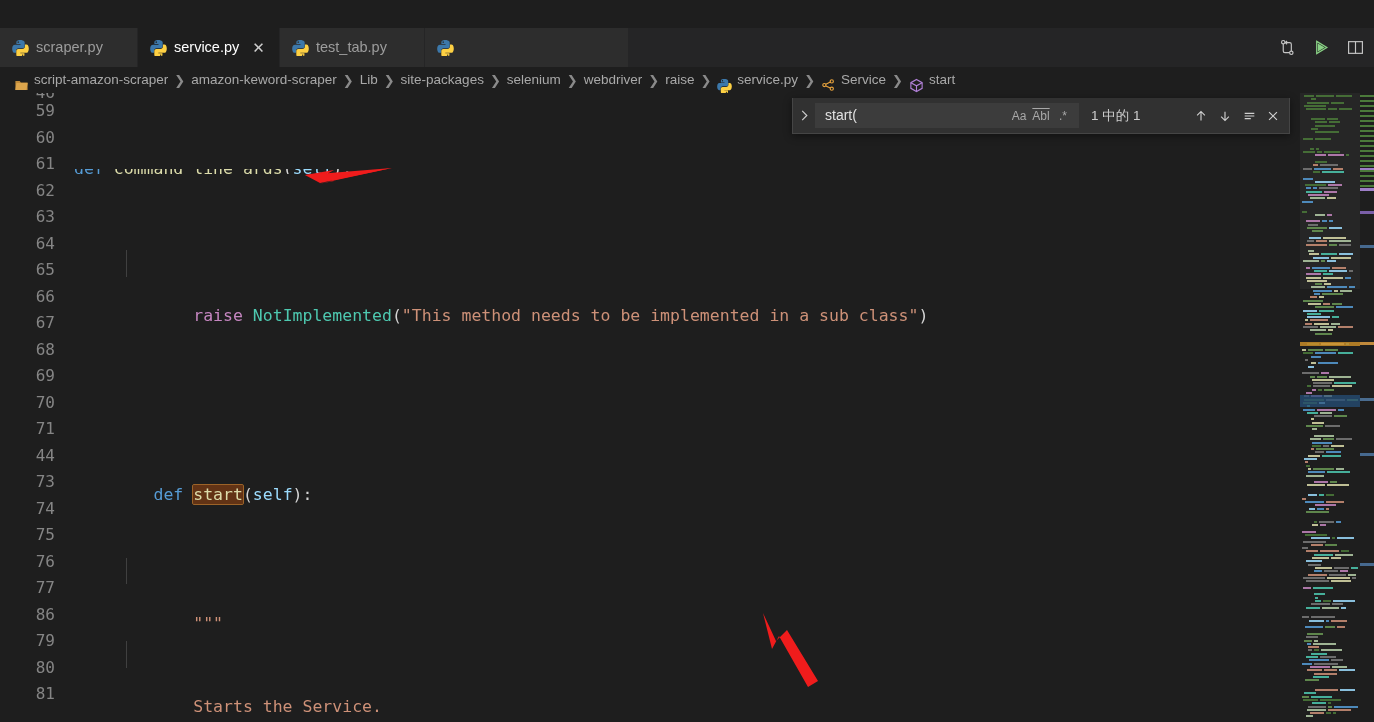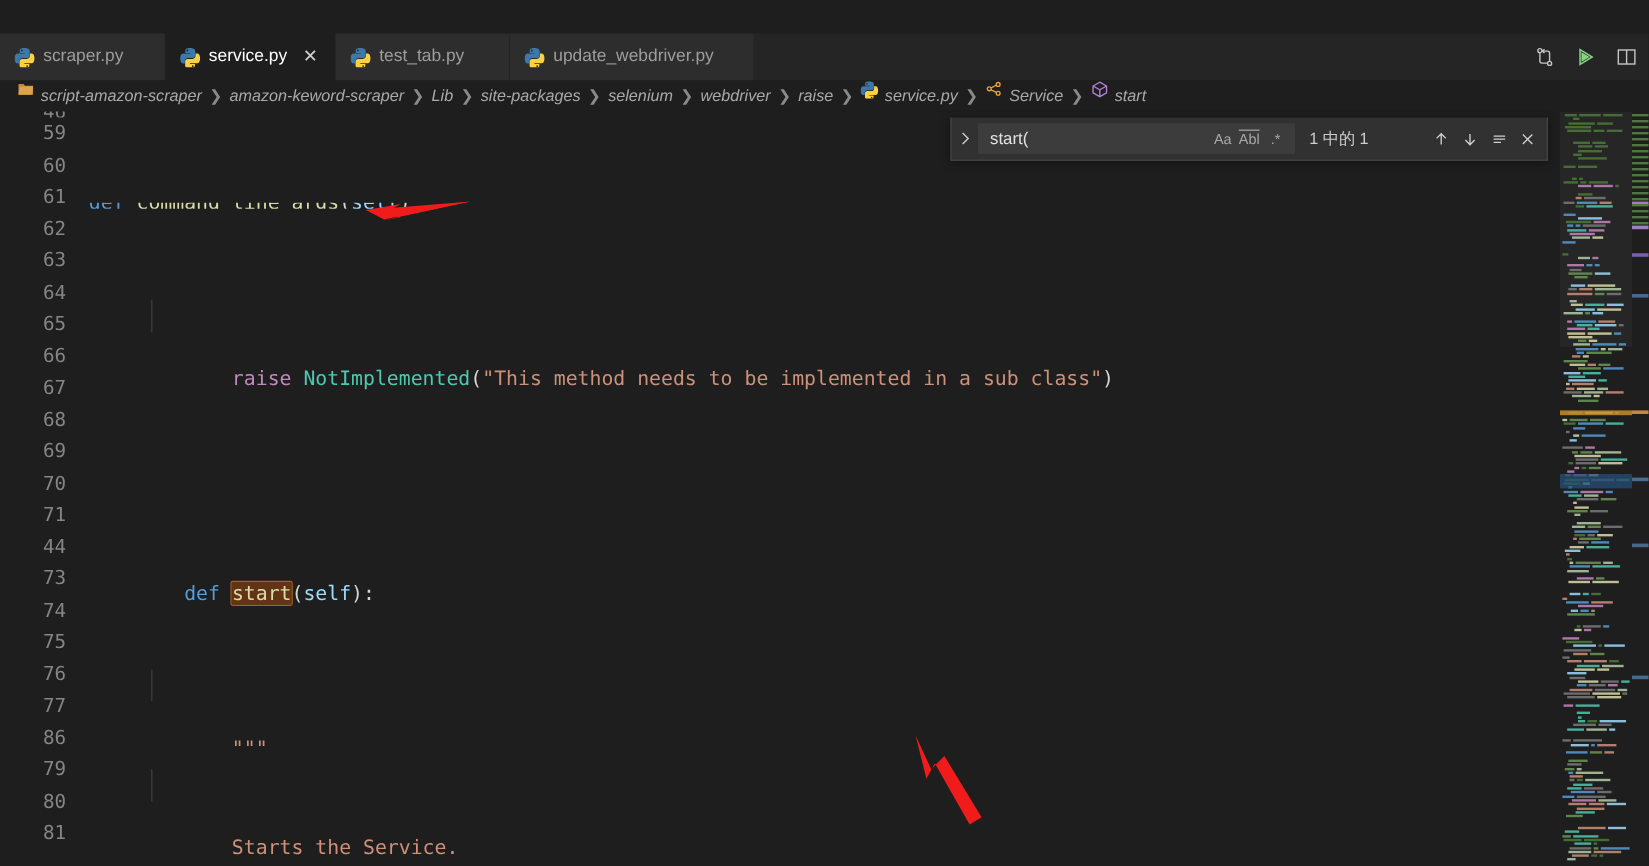--- a/index.html
+++ b/index.html
@@ -53,21 +53,21 @@
   }
   .tact{width:34px;height:39px;display:flex;align-items:center;justify-content:center;}
 
   
   .breadcrumb{
     position:absolute;left:0;top:67px;width:1374px;height:26px;
     background:#1e1e1e;display:flex;align-items:center;
     font-size:13.5px;color:#a9a9a9;padding-left:14px;box-sizing:border-box;
     white-space:nowrap;
   }
-  .bc-item{display:flex;align-items:flex-start;gap:5px;line-height:26px;font-style:italic;}
+  .bc-item{display:flex;align-items:flex-end;gap:5px;line-height:26px;}
   .bc-sep{padding:0 6px;color:#8a8a8a;font-size:13px;}
   .bc-ico{width:15px;height:15px;display:block;}
 
   
   .editor{
     position:absolute;left:0;top:93px;width:1374px;height:629px;
     background:#1e1e1e;overflow:hidden;
   }
   .gutter{
     position:absolute;left:0;top:0;width:72px;height:629px;
@@ -169,21 +169,20 @@
           </svg>
         <span class="label">test_tab.py</span>
       </div>
 
 
       <div class="tab" style="width:204px">
         <svg class="pyicon" viewBox="0 0 32 32">
             <path fill="#3c78aa" d="M15.9 2c-1.8 0-3.5.2-5 .6-2.2.6-2.6 1.8-2.6 4v3h7.7v1H5.6c-2.2 0-4.1 1.3-4.7 3.8-.7 2.9-.7 4.7 0 7.7.5 2.3 1.8 3.9 4 3.9h2.7v-3.7c0-2.5 2.2-4.8 4.8-4.8h7.7c2.1 0 3.8-1.7 3.8-3.8V6.6c0-2.1-1.7-3.6-3.8-4-1.3-.4-2.8-.6-4.2-.6zm-4.2 2.4c.8 0 1.4.7 1.4 1.5s-.6 1.4-1.4 1.4-1.4-.6-1.4-1.4.6-1.5 1.4-1.5z"></path>
             <path fill="#fdd043" d="M24.4 10.6v3.6c0 2.6-2.2 4.8-4.8 4.8h-7.7c-2 0-3.8 1.8-3.8 3.8v7.1c0 2 1.8 3.2 3.8 3.8 2.4.7 4.7.8 7.7 0 1.9-.5 3.8-1.6 3.8-3.8v-3h-7.7v-1h11.5c2.2 0 3.1-1.6 3.8-3.9.8-2.4.8-4.7 0-7.7-.6-2.3-1.6-3.8-3.8-3.8h-2.8zm-4.3 18.5c.8 0 1.4.6 1.4 1.4s-.6 1.5-1.4 1.5-1.4-.7-1.4-1.5.6-1.4 1.4-1.4z"></path>
           </svg>
-        <span class="label">update_webdriver.py</span>
       </div>
     </div>
 
     <div class="tab-actions">
       <div class="tact">
         <svg width="17" height="17" viewBox="0 0 16 16" fill="none" stroke="#c5c5c5" stroke-width="1.1">
           <circle cx="4" cy="3" r="1.6"></circle>
             <circle cx="11.6" cy="13" r="1.6"></circle>
           <path d="M4 4.6 V11.2 a1.6 1.6 0 0 0 1.6 1.6 H10"></path>
           <path d="M11.6 11.4 V5 a1.6 1.6 0 0 0-1.6-1.6 H6.2"></path>

